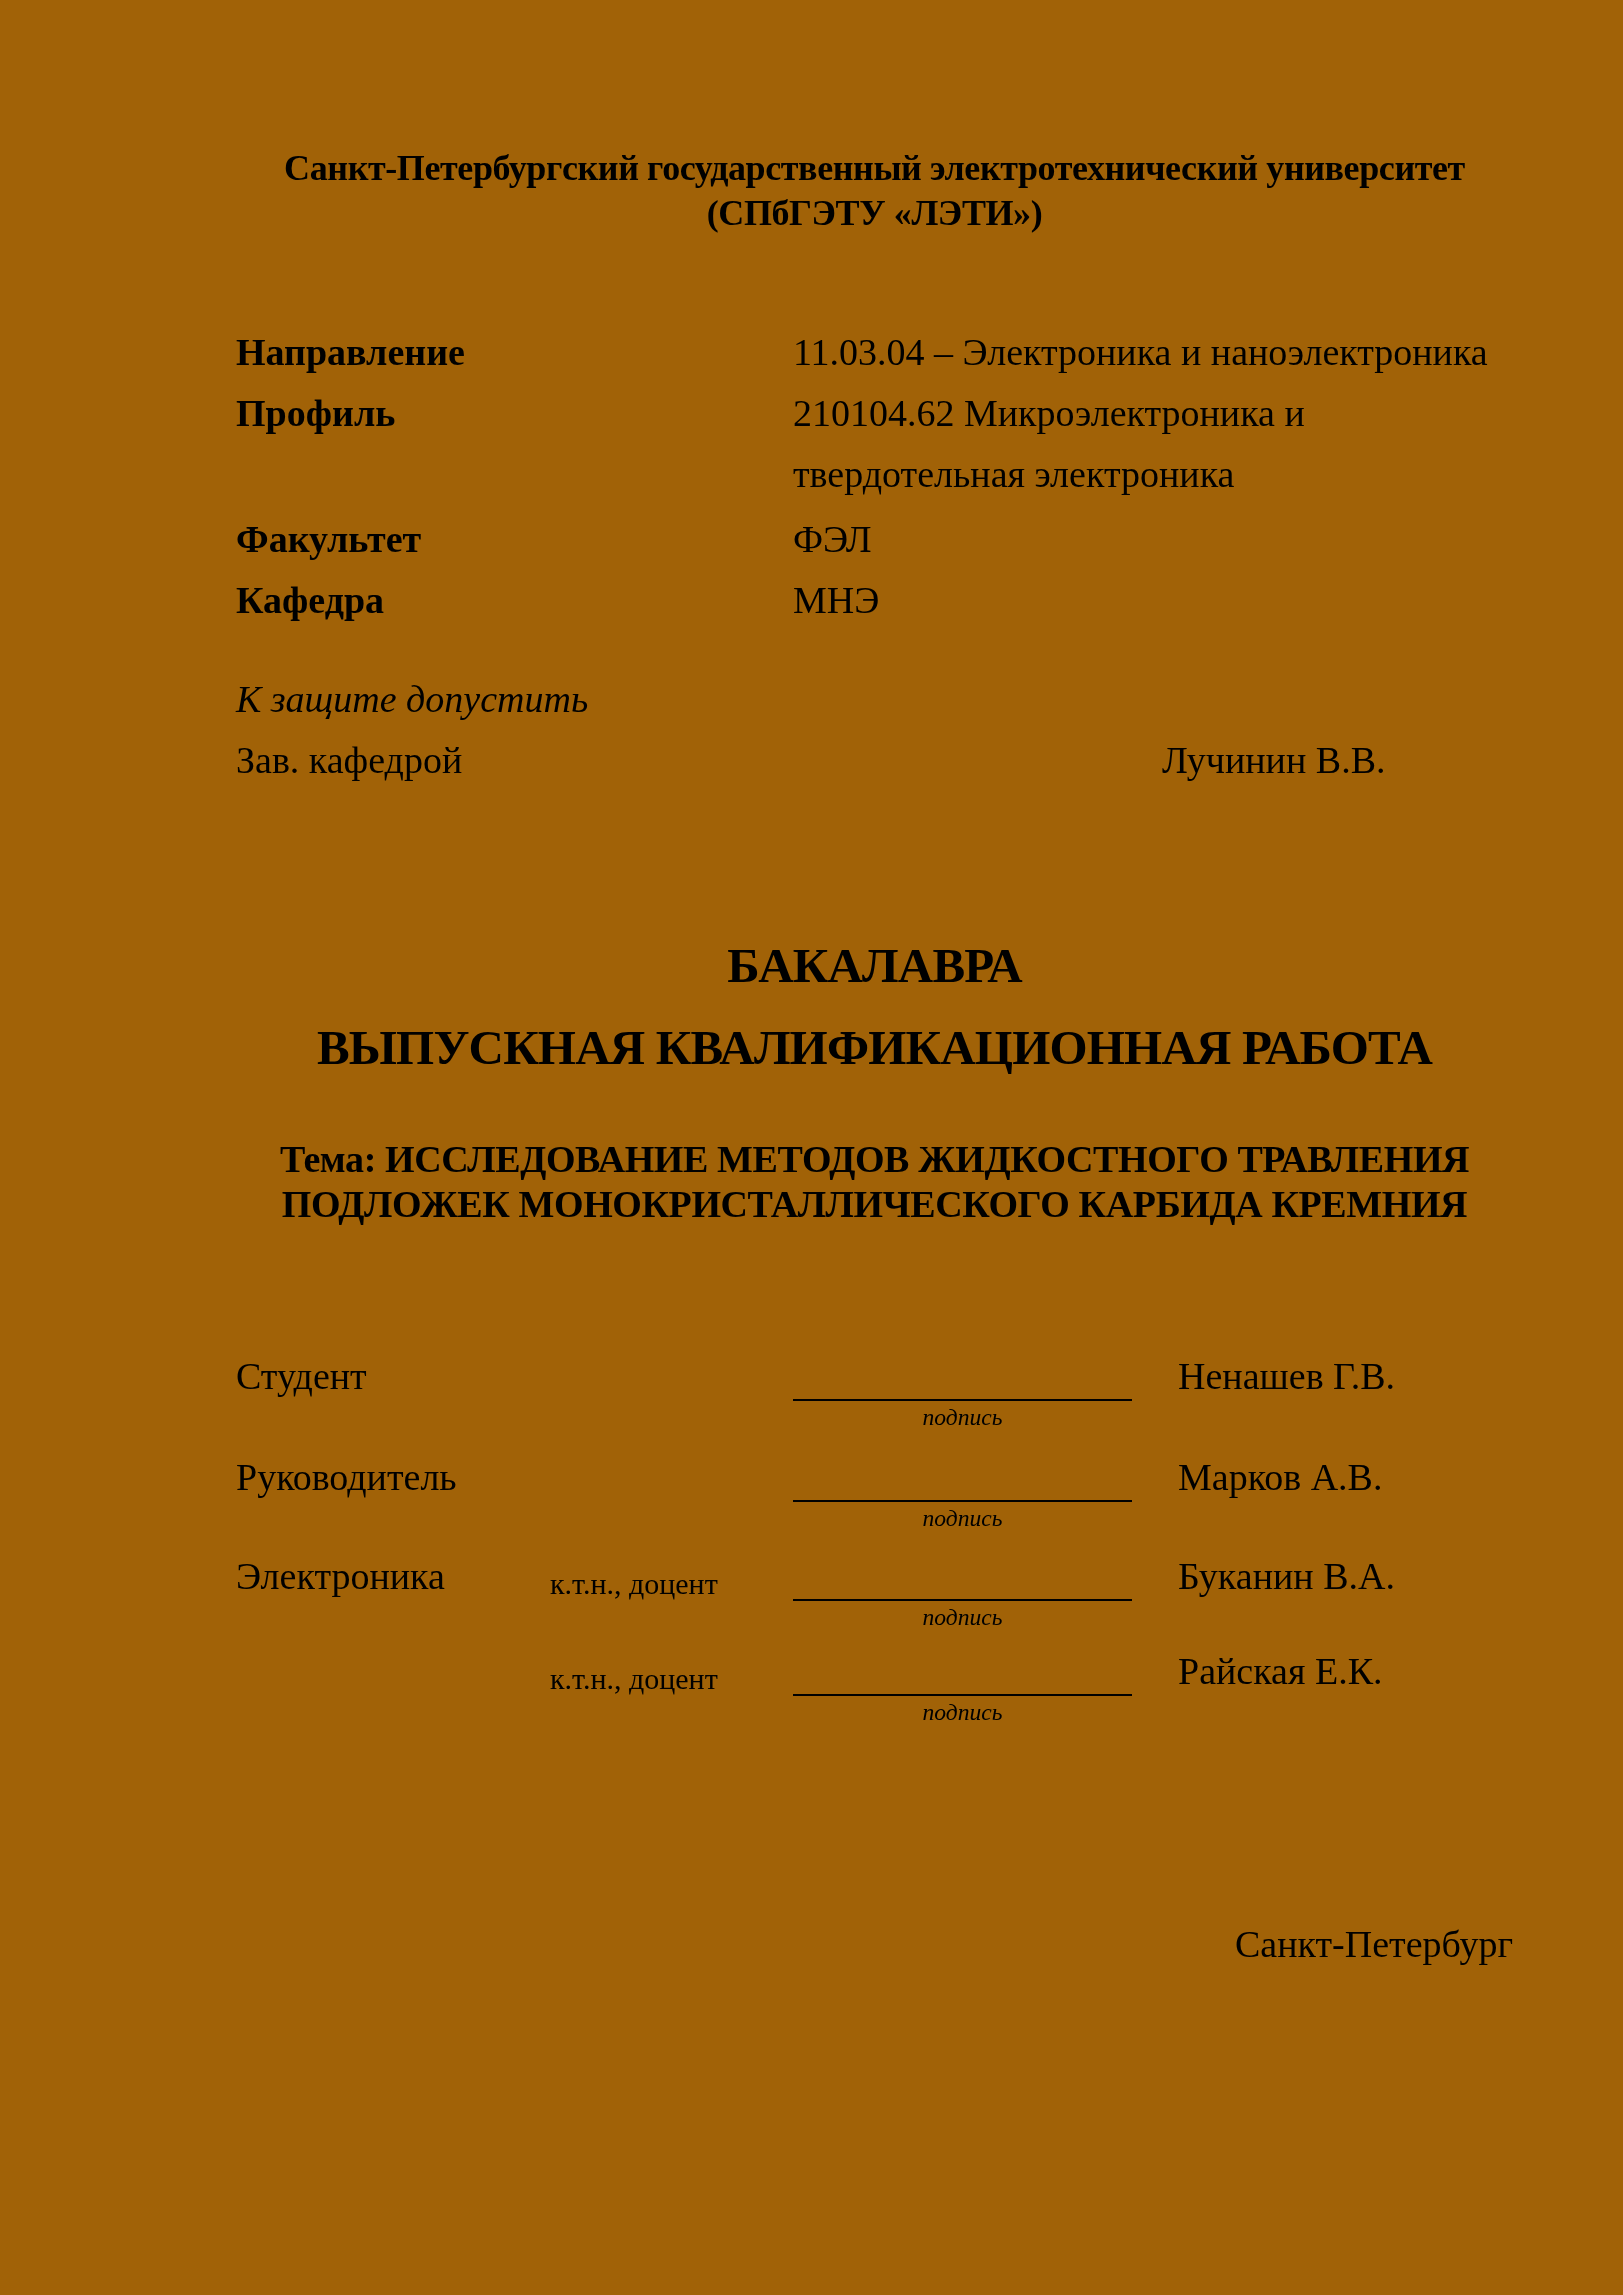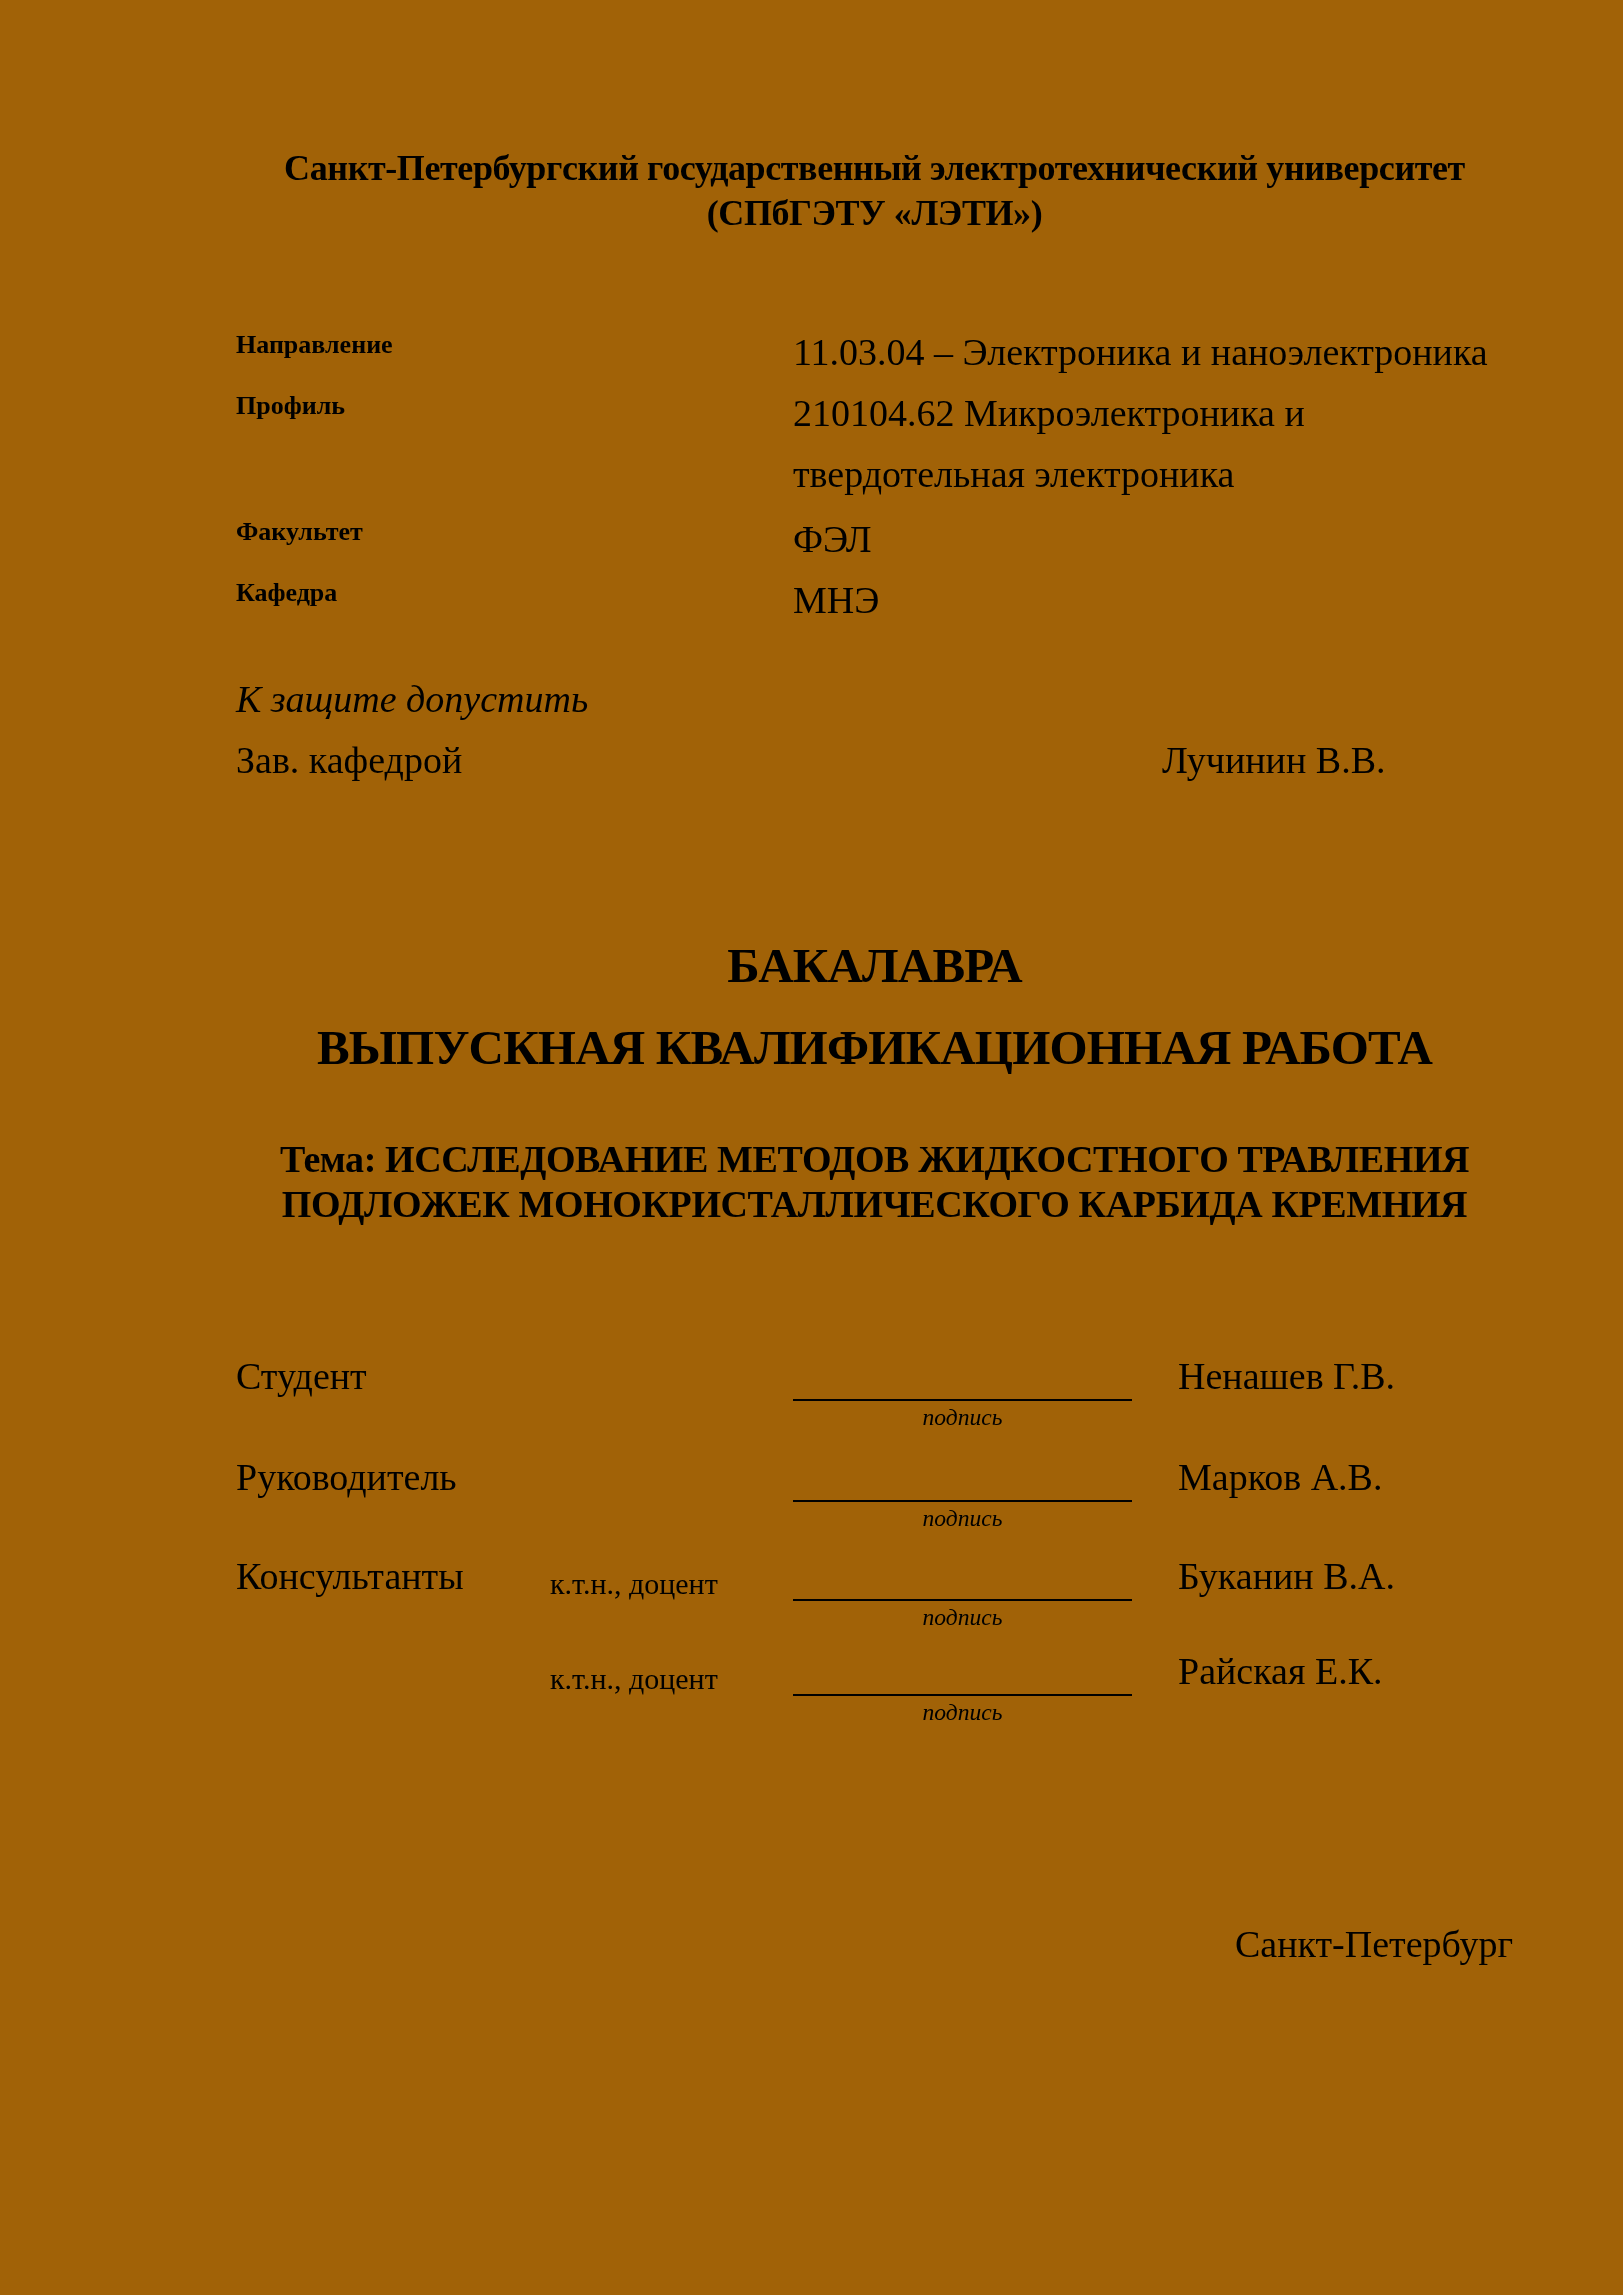--- a/index.html
+++ b/index.html
@@ -28,21 +28,21 @@
     line-height: 45px;
     letter-spacing: -0.4px;
   }
 
   .info-row { left: 236px; right: 110px; height: 47px; }
   .info-label {
     position: absolute;
     left: 0;
     top: 0;
     font-weight: bold;
-    font-size: 26px;
+    font-size: 38px;
     white-space: nowrap;
   }
   .info-value {
     position: absolute;
     left: 557px;
     top: 0;
     font-size: 38px;
     white-space: nowrap;
   }
 
@@ -168,21 +168,21 @@
   </div>
 
   <div class="abs sig-row" style="top:1455px">
     <span class="sig-role">Руководитель</span>
     <span class="sig-line"></span>
     <span class="sig-caption">подпись</span>
     <span class="sig-name">Марков А.В.</span>
   </div>
 
   <div class="abs sig-row" style="top:1554px">
-    <span class="sig-role">Консультанты</span>
+    <span class="sig-role">Электроника</span>
     <span class="sig-qualifier">к.т.н., доцент</span>
     <span class="sig-line"></span>
     <span class="sig-caption">подпись</span>
     <span class="sig-name">Буканин В.А.</span>
   </div>
 
   <div class="abs sig-row" style="top:1649px">
     <span class="sig-qualifier">к.т.н., доцент</span>
     <span class="sig-line"></span>
     <span class="sig-caption">подпись</span>

